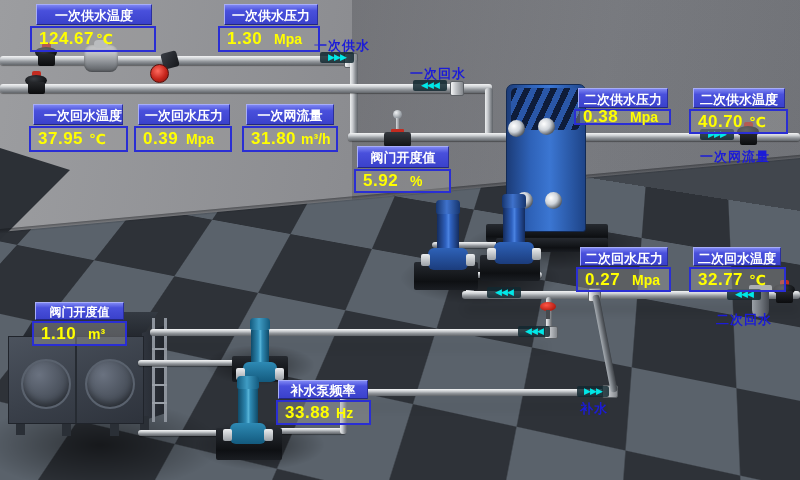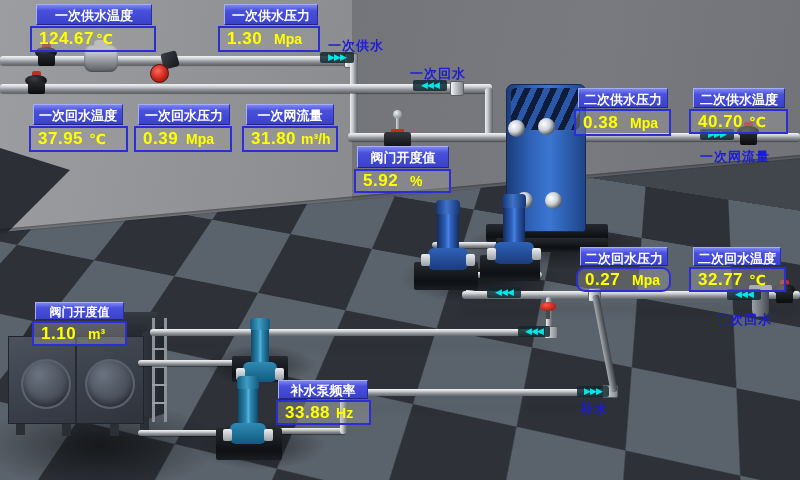--- a/index.html
+++ b/index.html
@@ -273,42 +273,42 @@
   </div>
 
   <div class="fa" style="left:320px;top:52px;width:28px;">▶▶▶</div>
   <div class="fa" style="left:413px;top:80px;width:28px;">◀◀◀</div>
   <div class="fa" style="left:700px;top:129px;width:28px;">▶▶▶</div>
   <div class="fa" style="left:487px;top:287px;width:28px;">◀◀◀</div>
   <div class="fa" style="left:727px;top:289px;width:28px;">◀◀◀</div>
   <div class="fa" style="left:518px;top:326px;width:26px;">◀◀◀</div>
   <div class="fa" style="left:577px;top:386px;width:26px;">▶▶▶</div>
 
-  <div class="tag" style="left:328px;top:37px;">一次供水</div>
+  <div class="tag" style="left:314px;top:37px;">一次供水</div>
   <div class="tag" style="left:410px;top:65px;">一次回水</div>
   <div class="tag" style="left:700px;top:148px;">一次网流量</div>
   <div class="tag" style="left:716px;top:311px;">二次回水</div>
   <div class="tag" style="left:580px;top:400px;">补水</div>
 
   <div>
     <div class="m-head" style="left:36px;top:4px;width:116px;">一次供水温度</div>
     <div class="m-val" style="left:30px;top:26px;width:126px;gap:2px;">
       <span class="v">124.67</span>
       <span class="u">℃</span>
     </div>
   </div>
   <div>
     <div class="m-head" style="left:224px;top:4px;width:94px;">一次供水压力</div>
     <div class="m-val" style="left:218px;top:26px;width:102px;">
       <span class="v">1.30</span>
       <span class="u">Mpa</span>
     </div>
   </div>
   <div>
-    <div class="m-head" style="left:33px;top:104px;width:90px;">一次回水温度</div>
+    <div class="m-head" style="left:33px;top:104px;width:90px;text-align:right;">一次回水温度</div>
     <div class="m-val" style="left:29px;top:126px;width:99px;gap:6px;">
       <span class="v">37.95</span>
       <span class="u">℃</span>
     </div>
   </div>
   <div>
     <div class="m-head" style="left:138px;top:104px;width:92px;">一次回水压力</div>
     <div class="m-val" style="left:134px;top:126px;width:98px;gap:8px;">
       <span class="v">0.39</span>
       <span class="u">Mpa</span>
@@ -323,35 +323,35 @@
   </div>
   <div>
     <div class="m-head" style="left:357px;top:146px;width:92px;height:22px;">阀门开度值</div>
     <div class="m-val" style="left:354px;top:169px;width:97px;height:24px;">
       <span class="v">5.92</span>
       <span class="u">%</span>
     </div>
   </div>
   <div>
     <div class="m-head" style="left:578px;top:88px;width:90px;height:20px;">二次供水压力</div>
-    <div class="m-val" style="left:574px;top:109px;width:97px;height:27px;">
+    <div class="m-val" style="left:574px;top:109px;width:97px;height:16px;">
       <span class="v">0.38</span>
       <span class="u">Mpa</span>
     </div>
   </div>
   <div>
     <div class="m-head" style="left:693px;top:88px;width:92px;height:20px;">二次供水温度</div>
     <div class="m-val" style="left:689px;top:109px;width:99px;height:25px;gap:6px;">
       <span class="v">40.70</span>
       <span class="u">℃</span>
     </div>
   </div>
   <div>
     <div class="m-head" style="left:580px;top:247px;width:88px;height:19px;">二次回水压力</div>
-    <div class="m-val" style="left:576px;top:267px;width:95px;height:25px;border-radius:9px;">
+    <div class="m-val" style="left:576px;top:267px;width:95px;height:25px;">
       <span class="v">0.27</span>
       <span class="u">Mpa</span>
     </div>
   </div>
   <div>
     <div class="m-head" style="left:693px;top:247px;width:88px;height:19px;">二次回水温度</div>
     <div class="m-val" style="left:689px;top:267px;width:97px;height:25px;gap:6px;">
       <span class="v">32.77</span>
       <span class="u">℃</span>
     </div>

